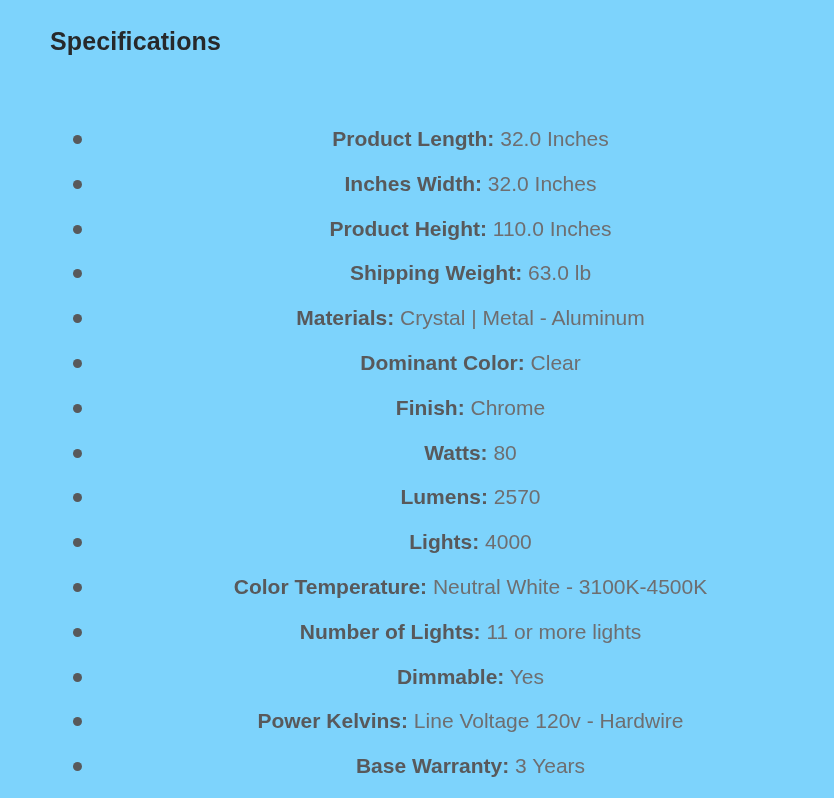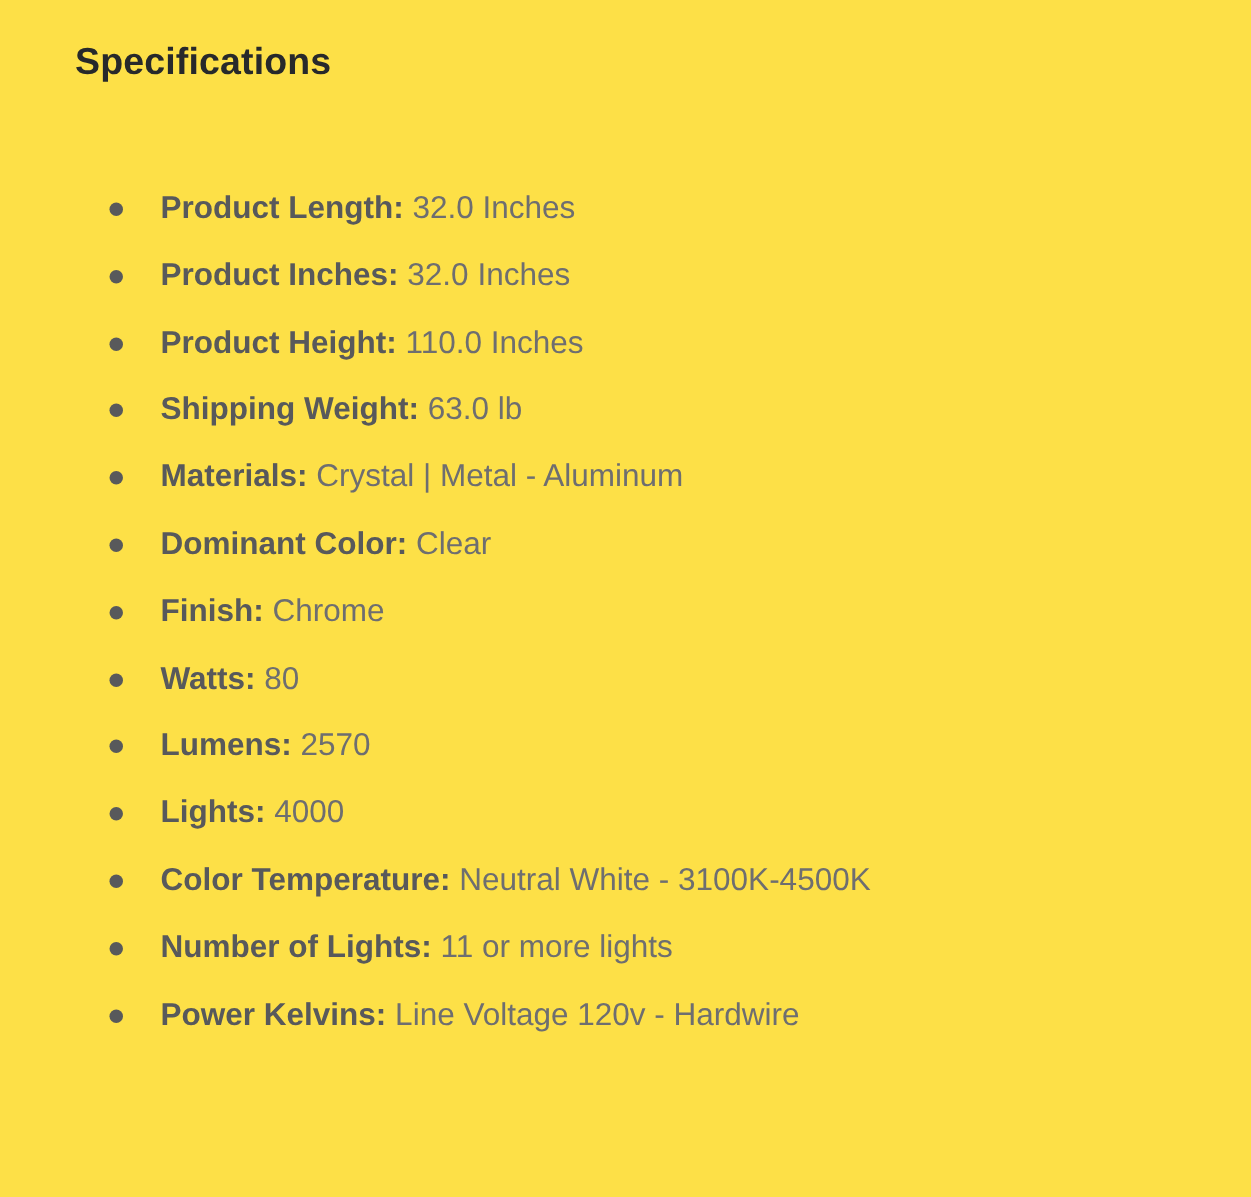--- a/index.html
+++ b/index.html
@@ -5,36 +5,37 @@
   html, body {
     margin: 0;
     padding: 0;
     background: #ffffff;
     font-family: "Liberation Sans", "DejaVu Sans", sans-serif;
   }
   .page {
     position: relative;
     width: 834px;
     height: 798px;
-    background: #fde047;
+    background: #7dd3fc;
     overflow: hidden;
   }
   .section-title {
     margin: 0;
     padding: 26px 0 0 50px;
     font-size: 25px;
     line-height: 31px;
     font-weight: 700;
     color: #27292b;
     letter-spacing: 0.1px;
   }
   .spec-list {
     list-style: none;
     margin: 60px 0 0 0;
     padding: 0 0 0 73px;
+    text-align: center;
   }
   .spec-item {
     position: relative;
     padding-left: 34px;
     font-size: 21px;
     line-height: 44.8px;
     color: #6e6e70;
     white-space: nowrap;
   }
   .spec-item::before {
@@ -57,26 +58,28 @@
   }
 </style>
 </head>
 <body>
 
 <div class="page">
   <h2 class="section-title">Specifications</h2>
 
   <ul class="spec-list" id="spec-list">
       <li class="spec-item"><span class="spec-label">Product Length:</span> <span class="spec-value">32.0 Inches</span></li>
-      <li class="spec-item"><span class="spec-label">Product Inches:</span> <span class="spec-value">32.0 Inches</span></li>
+      <li class="spec-item"><span class="spec-label">Inches Width:</span> <span class="spec-value">32.0 Inches</span></li>
       <li class="spec-item"><span class="spec-label">Product Height:</span> <span class="spec-value">110.0 Inches</span></li>
       <li class="spec-item"><span class="spec-label">Shipping Weight:</span> <span class="spec-value">63.0 lb</span></li>
       <li class="spec-item"><span class="spec-label">Materials:</span> <span class="spec-value">Crystal | Metal - Aluminum</span></li>
       <li class="spec-item"><span class="spec-label">Dominant Color:</span> <span class="spec-value">Clear</span></li>
       <li class="spec-item"><span class="spec-label">Finish:</span> <span class="spec-value">Chrome</span></li>
       <li class="spec-item"><span class="spec-label">Watts:</span> <span class="spec-value">80</span></li>
       <li class="spec-item"><span class="spec-label">Lumens:</span> <span class="spec-value">2570</span></li>
       <li class="spec-item"><span class="spec-label">Lights:</span> <span class="spec-value">4000</span></li>
       <li class="spec-item"><span class="spec-label">Color Temperature:</span> <span class="spec-value">Neutral White - 3100K-4500K</span></li>
       <li class="spec-item"><span class="spec-label">Number of Lights:</span> <span class="spec-value">11 or more lights</span></li>
+      <li class="spec-item"><span class="spec-label">Dimmable:</span> <span class="spec-value">Yes</span></li>
       <li class="spec-item"><span class="spec-label">Power Kelvins:</span> <span class="spec-value">Line Voltage 120v - Hardwire</span></li>
+      <li class="spec-item"><span class="spec-label">Base Warranty:</span> <span class="spec-value">3 Years</span></li>
     </ul>
 </div>
 
 </body></html>

